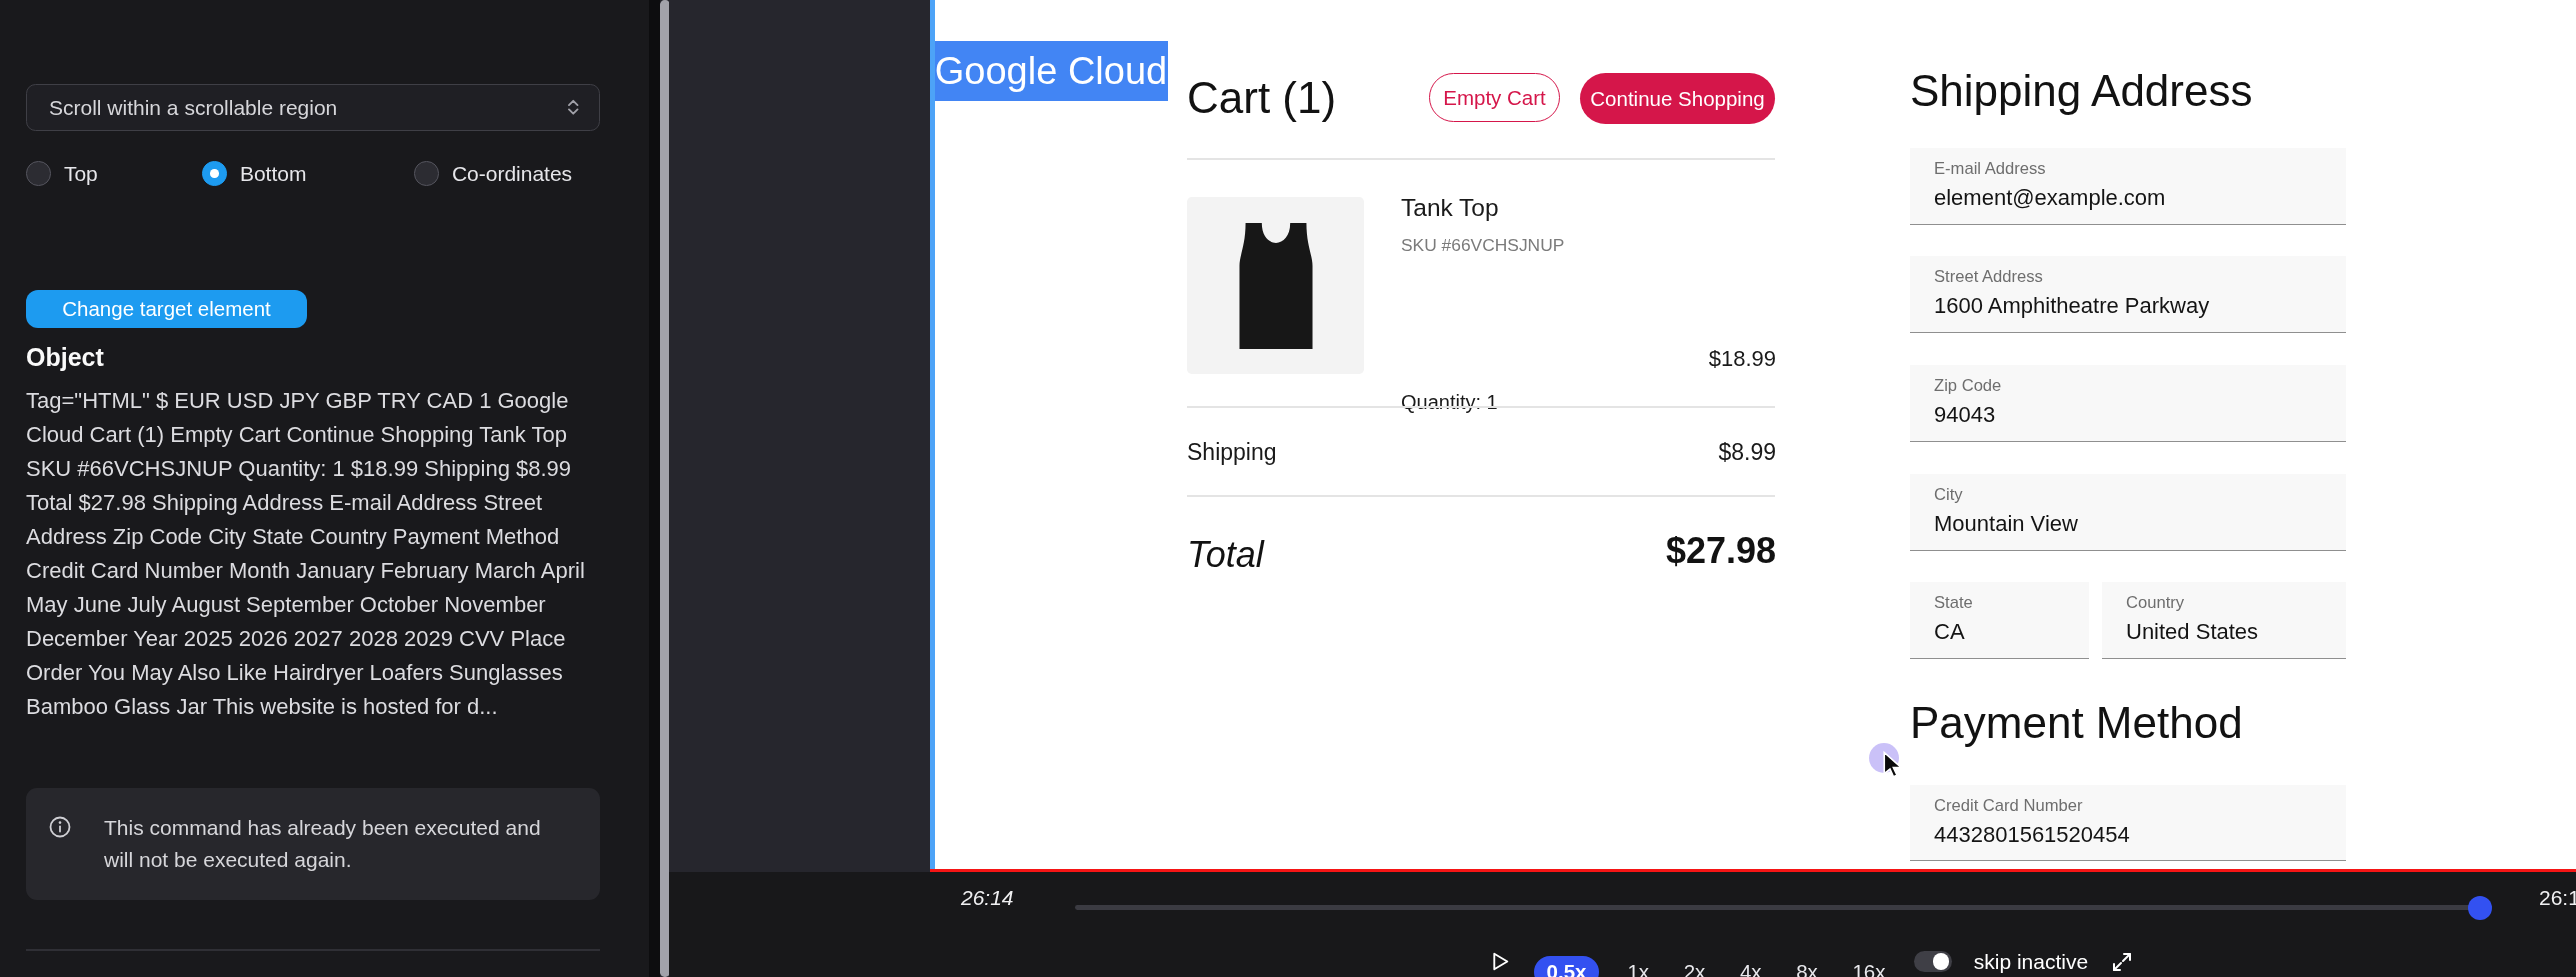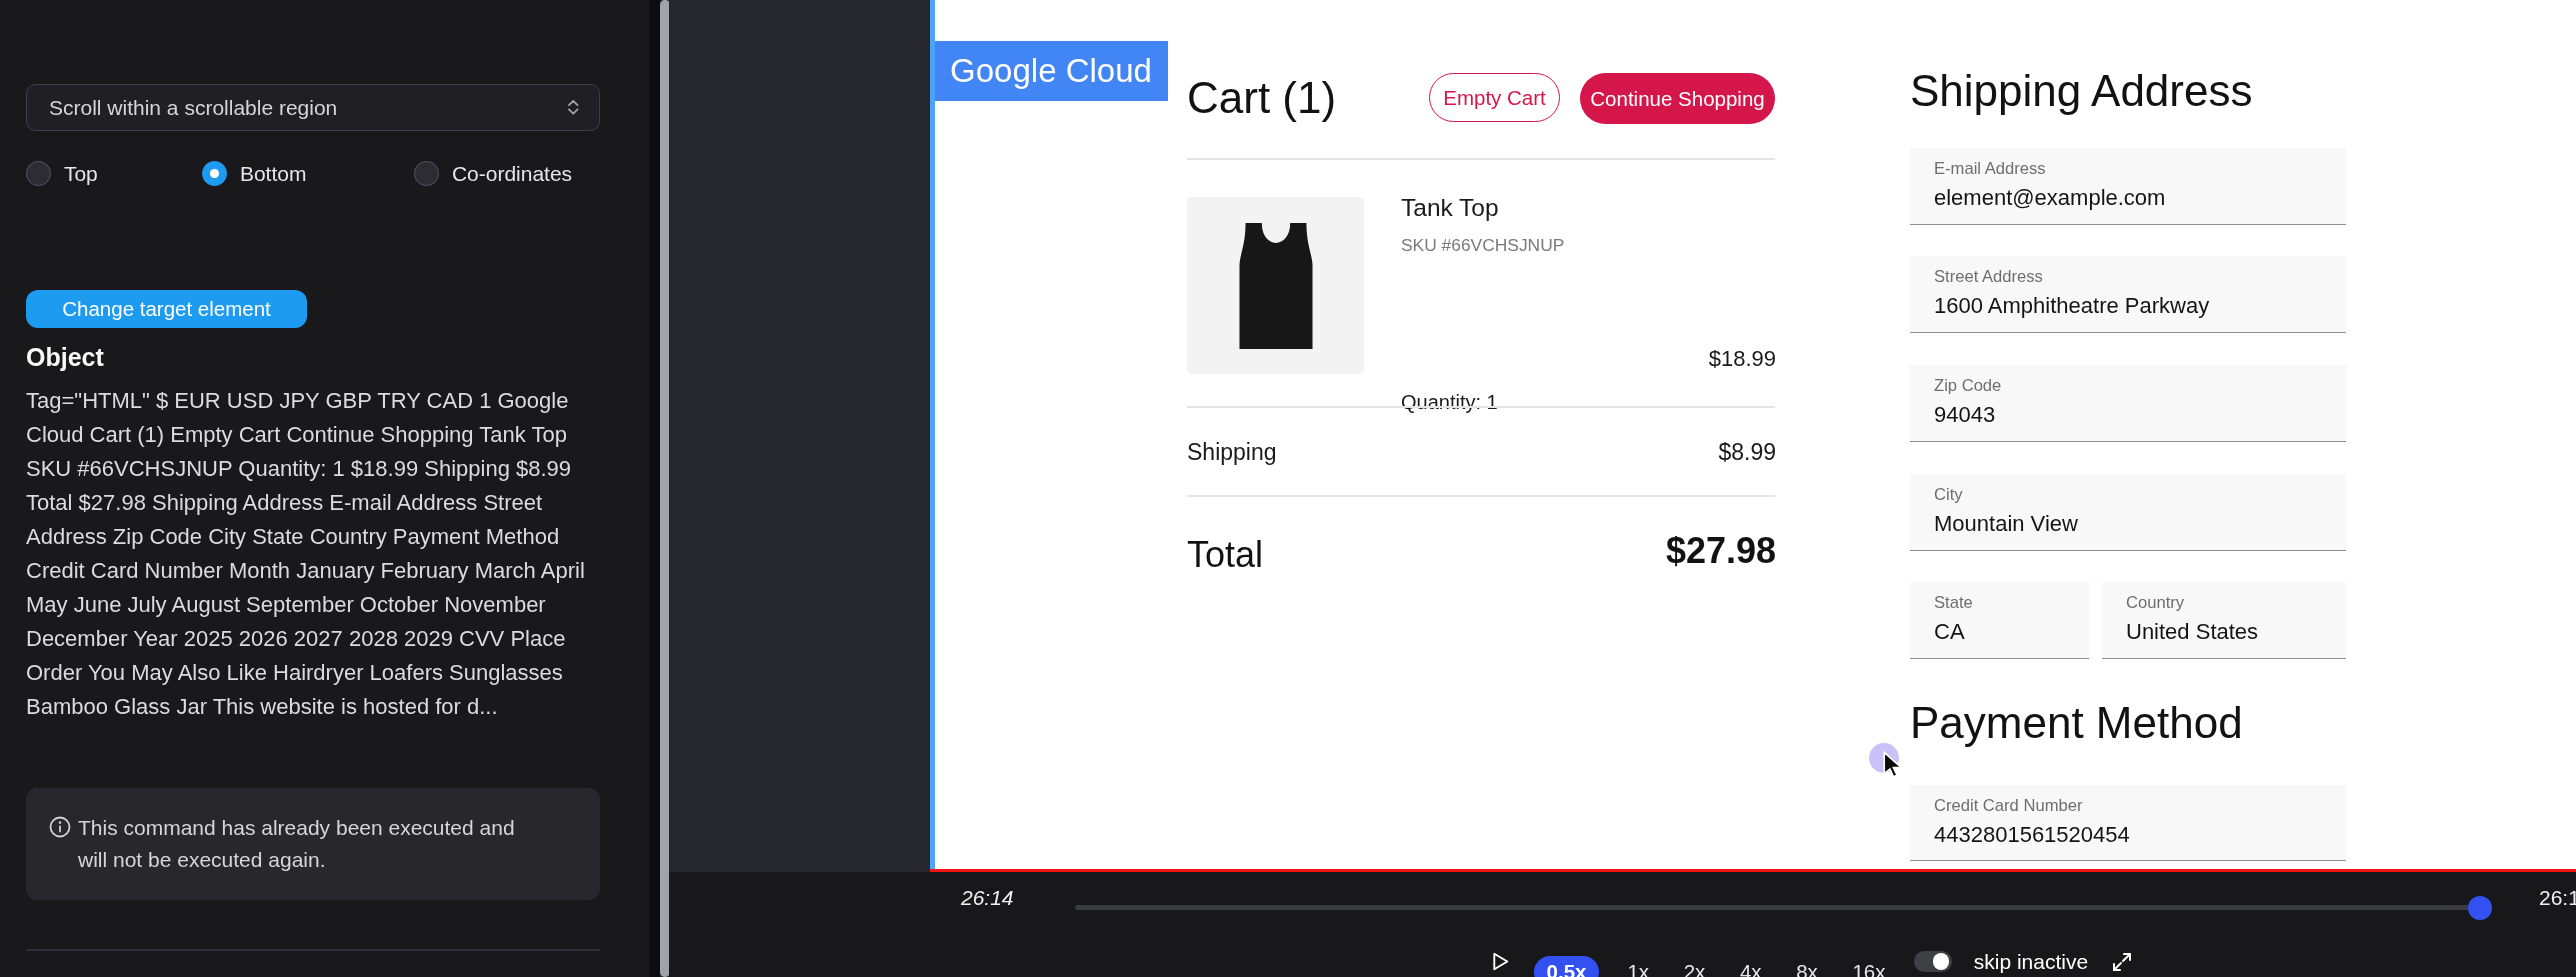--- a/index.html
+++ b/index.html
@@ -28,39 +28,39 @@
   .target-divider .tlabel { font-size:19px; font-weight:700; color:#ececf0; }
 
   .change-target-btn { position:absolute; left:26px; top:290px; width:281px; height:38px;
     background:#1d9bf0; border-radius:12px; color:#fff; font-size:20.5px; font-weight:500;
     display:flex; align-items:center; justify-content:center; cursor:pointer; border:none; }
 
   .object-heading { position:absolute; left:26px; top:343px; font-size:25px; font-weight:700; color:#fafafa; }
   .object-text { position:absolute; left:26px; top:384px; width:578px; font-size:22px; line-height:34px; color:#dcdce0; }
 
   .notice-box { position:absolute; left:26px; top:788px; width:574px; background:#27272c; border-radius:11px;
-    padding:24px 22px; display:flex; gap:6px; align-items:flex-start; }
+    padding:24px 22px; display:flex; gap:32px; align-items:flex-start; }
   .notice-box .ntext { width:442px; font-size:21px; line-height:32px; color:#d6d6da; }
   .notice-box svg { flex:none; margin-top:3.2px; }
 
   .sidebar-bottom-divider { position:absolute; left:26px; top:949px; width:574px; height:1.6px; background:#2f2f35; }
 
   
   .panel-gap { position:absolute; left:649px; top:0; width:11px; height:977px; background:#0d0d0f; }
   .panel-scrollbar { position:absolute; left:660px; top:0; width:9.5px; height:977px; background:#a2a2aa; border-radius:4.7px; cursor:pointer; }
 
   
   .stage { position:absolute; left:669px; top:0; width:1907px; height:977px; background:#26262d; }
   .highlight-blue-line { position:absolute; left:930px; top:0; width:4.7px; height:869px; background:#4da3f7; z-index:5; }
   .record-red-line { position:absolute; left:930px; top:869px; width:1646px; height:3.2px; background:#f51515; z-index:6; }
 
   .page { position:absolute; left:934px; top:0; width:1642px; height:869px; background:#fff; overflow:hidden; color:#161616; }
 
   .brand-badge { position:absolute; left:0; top:41px; width:234px; height:60px; background:#4285f4;
-    color:#fff; font-size:33px; display:flex; align-items:center; justify-content:center; cursor:pointer; }
+    color:#fff; font-size:38px; display:flex; align-items:center; justify-content:center; cursor:pointer; }
 
   .cart-title { position:absolute; left:253px; top:73px; font-size:44px; font-weight:500; color:#121212; }
 
   .btn-empty { position:absolute; left:495px; top:73px; width:131px; height:49px; background:#fff;
     border:1.6px solid #d5164a; color:#d5164a; border-radius:788px; font-size:20.5px;
     display:flex; align-items:center; justify-content:center; cursor:pointer; }
   .btn-continue { position:absolute; left:646px; top:73px; width:195px; height:51px; background:#d5164a;
     border:none; color:#fff; border-radius:788px; font-size:20.5px;
     display:flex; align-items:center; justify-content:center; cursor:pointer; }
 
@@ -69,21 +69,21 @@
 
   .product-img { position:absolute; left:253px; top:197px; width:177px; height:177px; background:#f3f3f3;
     border-radius:4.7px; display:flex; align-items:center; justify-content:center; }
   .product-name { position:absolute; left:467px; top:194px; font-size:24.5px; color:#1a1a1a; }
   .product-sku  { position:absolute; left:467px; top:235px; font-size:17.4px; color:#7b7b7b; }
   .product-qty  { position:absolute; left:467px; top:346px; font-size:20px; color:#1a1a1a;margin-top:45px; }
   .product-price{ position:absolute; right:800px; top:346px; font-size:22px; color:#1a1a1a; }
 
   .ship-label { position:absolute; left:253px; top:439px; font-size:23px; color:#1a1a1a; }
   .ship-price { position:absolute; right:800px; top:439px; font-size:23px; color:#1a1a1a; }
-  .total-label { position:absolute; left:253px; top:534px; font-size:36px; font-weight:500; color:#121212; }
+  .total-label { position:absolute; left:253px; top:534px; font-size:36px; font-weight:500; color:#121212;font-style:italic; }
   .total-price { position:absolute; right:800px; top:530px; font-size:36px; font-weight:600; color:#121212; }
 
   .section-title { position:absolute; font-size:44px; font-weight:500; color:#121212; }
   .shipping-title { left:976px; top:66px; }
   .payment-title  { left:976px; top:698px; }
 
   .field { position:absolute; background:#f8f8f8; border-bottom:1.6px solid #8f8f8f; padding:11px 0 0 24px; cursor:text; }
   .field .flabel { font-size:16.6px; color:#6e6e6e; }
   .field .fvalue { font-size:22px; color:#141414; margin-top:6.3px; }
   .f-email   { left:976px; top:148px; width:436px; height:77px; }

